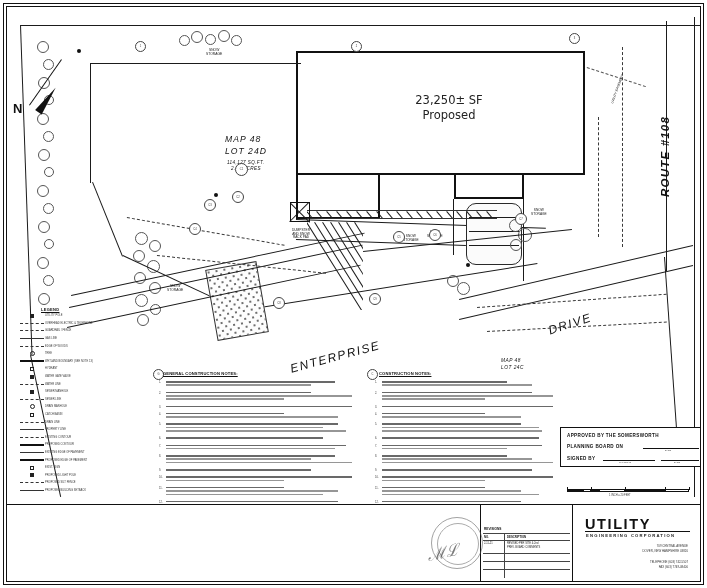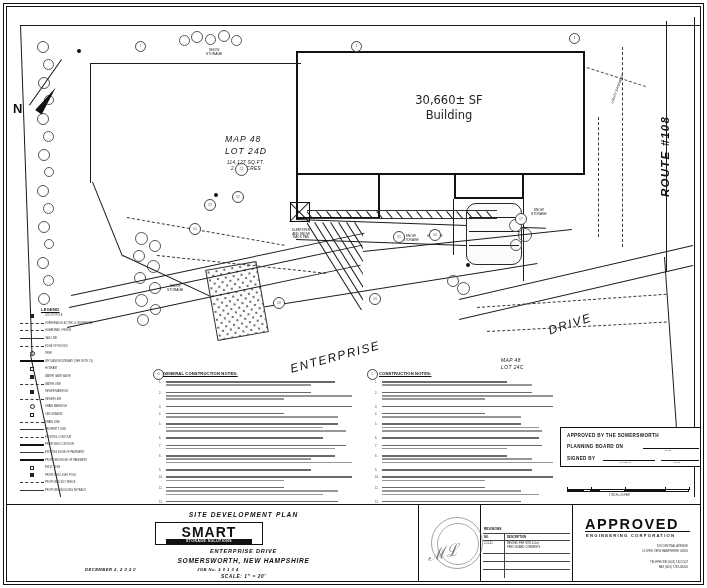--- a/index.html
+++ b/index.html
@@ -334,22 +334,22 @@
     </div>
     <div class="lbl xtiny" style="left:160px;top:278px;font-size:3.3px;text-align:center;">SNOW
 STORAGE</div>
 
     <div class="bldg" style="left:289px; top:44px; width:289px; height:124px;"></div>
 
     <div class="bldg" style="left:289px; top:168px; width:84px; height:44px; border-top:none;"></div>
     <div class="bldg" style="left:447px; top:168px; width:70px; height:24px; border-top:none;"></div>
 
     <div class="bldg-label" style="left:372px; top:86px; width:140px;">
-      <div>30,660± SF</div>
-      <div>Building</div>
+      <div>23,250± SF</div>
+      <div>Proposed</div>
     </div>
 
     <div style="position:absolute; left:218px; top:128px;">
       <div class="lbl ital" style="position:relative;font-size:8.6px;letter-spacing:1px;">MAP 48</div>
       <div class="lbl ital" style="position:relative;font-size:8.6px;letter-spacing:1px;margin-top:2px;">LOT 24D</div>
       <div class="lbl ital" style="position:relative;font-size:4.6px;letter-spacing:.4px;margin-top:4px;margin-left:2px;">114,127 SQ.FT.</div>
       <div class="lbl ital" style="position:relative;font-size:4.6px;letter-spacing:.4px;margin-top:1px;margin-left:6px;">2.62 ACRES</div>
     </div>
 
     <div style="position:absolute; left:494px; top:351px;">
@@ -779,34 +779,20 @@
       <div class="tick" style="left:102px;"></div>
       <div class="tick" style="left:126px;"></div>
       <div class="cap" style="left:46px;">1 INCH = 20 FEET</div>
     </div>
 
   </div>
 
   <div id="titleblock">
 
 
-    <div class="tb-cell" style="left:62px; width:350px;">
-      <div class="tb-lbl" id="tb-title">SITE DEVELOPMENT PLAN</div>
-
-      <div id="smart-logo">
-        <div class="word">SMART</div>
-        <div class="sub">STORAGE SOLUTIONS</div>
-      </div>
-
-      <div class="tb-sub" id="tb-street">ENTERPRISE DRIVE</div>
-      <div class="tb-sub" id="tb-city">SOMERSWORTH, NEW HAMPSHIRE</div>
-      <div class="tb-lbl" id="tb-date">DECEMBER 2, 2 0 2 0</div>
-      <div class="tb-lbl" id="tb-job">JOB No. 2 0 1 3 4</div>
-      <div class="tb-sub" id="tb-scale">SCALE: 1" = 20'</div>
-    </div>
 
     <div class="tb-cell" style="left:412px; width:62px;">
       <div id="stamp"></div>
       <div id="stamp-sig">ℳℒ</div>
     </div>
 
     <div class="tb-cell" style="left:474px; width:92px;">
       <div id="rev-title">REVISIONS</div>
       <div class="rev-hdr" style="left:3px;">NO.</div>
       <div class="rev-hdr" style="left:26px;">DESCRIPTION</div>
@@ -815,21 +801,21 @@
       <div class="rev-rule" style="top:48px;"></div>
       <div class="rev-rule" style="top:56px;"></div>
       <div class="rev-rule" style="top:64px;"></div>
       <div class="rev-vrule" style="left:23px;"></div>
       <div class="rev-cell" style="left:3px; top:37px;">2-11-21</div>
       <div class="rev-cell" style="left:26px; top:37px; white-space:pre; line-height:1.5;">REVISED PER SITE &amp; 2nd
 PREV. BOARD COMMENTS</div>
     </div>
 
     <div style="position:absolute; left:566px; top:0; width:127px; height:100%;">
-      <div id="tritech-name">APPROVED</div>
+      <div id="tritech-name">UTILITY</div>
       <div id="tritech-rule"></div>
       <div id="tritech-sub">ENGINEERING CORPORATION</div>
       <div class="tritech-addr" style="top:40px;">709 CENTRAL AVENUE</div>
       <div class="tritech-addr" style="top:45px;">DOVER, NEW HAMPSHIRE 03820</div>
       <div class="tritech-addr" style="top:56px;">TELEPHONE (603) 742-5507</div>
       <div class="tritech-addr" style="top:61px;">FAX (603) 7749-08400</div>
     </div>
 
   </div>
 

